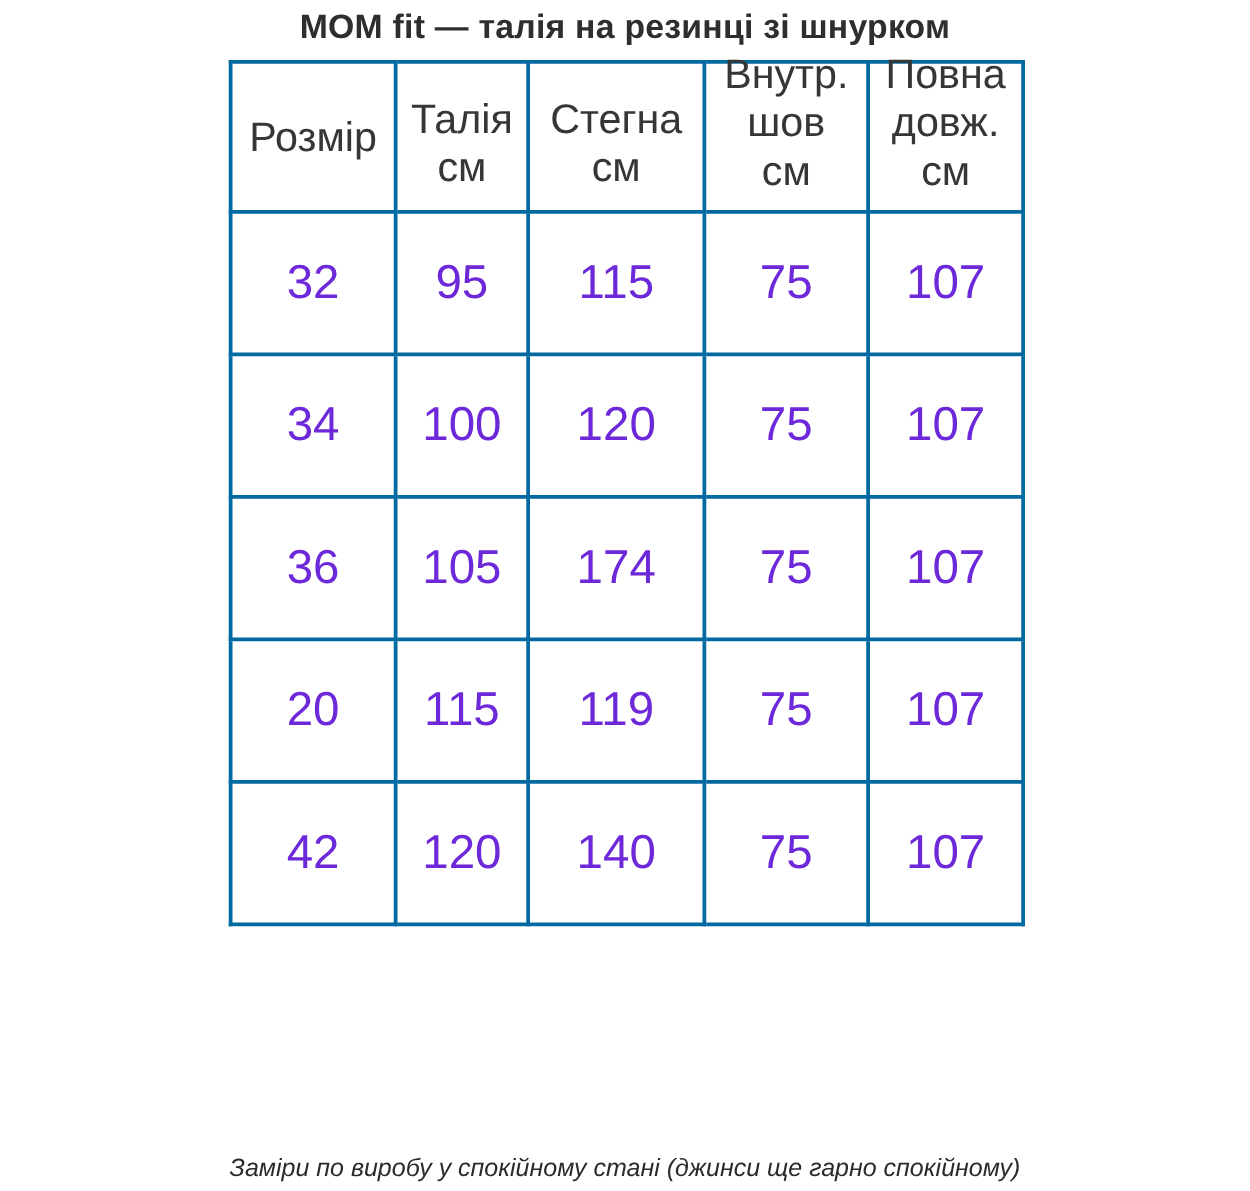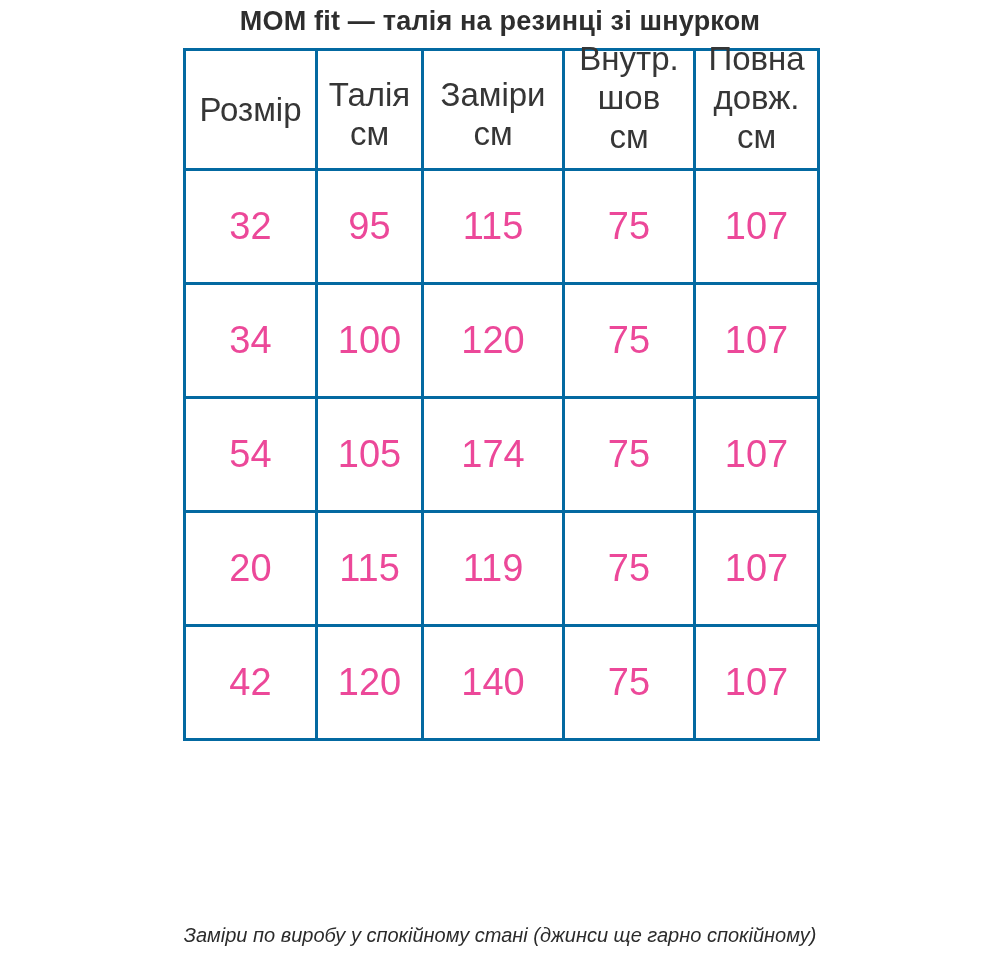--- a/index.html
+++ b/index.html
@@ -43,21 +43,21 @@
   .size-table th {
     height: 93px;
     font-weight: 400;
     font-size: 33px;
     line-height: 39px;
     color: #363636;
   }
   .size-table td {
     height: 111px;
     font-size: 38px;
-    color: #ec4899;
+    color: #6d28d9;
   }
   .hdr {
     display: inline-block;
     white-space: pre-line;
     position: relative;
   }
   th.h2 .hdr { top: 4px; }
   th.h3 .hdr { top: -12px; }
   .footer-note {
     position: absolute;
@@ -81,21 +81,21 @@
     <col style="width:106px">
     <col style="width:141px">
     <col style="width:131px">
     <col style="width:124px">
   </colgroup>
   <thead>
     <tr>
       <th><span class="hdr">Розмір</span></th>
       <th class="h2"><span class="hdr">Талія
 см</span></th>
-      <th class="h2"><span class="hdr">Заміри
+      <th class="h2"><span class="hdr">Стегна
 см</span></th>
       <th class="h3"><span class="hdr">Внутр.
 шов
 см</span></th>
       <th class="h3"><span class="hdr">Повна
 довж.
 см</span></th>
     </tr>
   </thead>
   <tbody>
@@ -107,21 +107,21 @@
       <td>107</td>
     </tr>
     <tr>
       <td>34</td>
       <td>100</td>
       <td>120</td>
       <td>75</td>
       <td>107</td>
     </tr>
     <tr>
-      <td>54</td>
+      <td>36</td>
       <td>105</td>
       <td>174</td>
       <td>75</td>
       <td>107</td>
     </tr>
     <tr>
       <td>20</td>
       <td>115</td>
       <td>119</td>
       <td>75</td>

